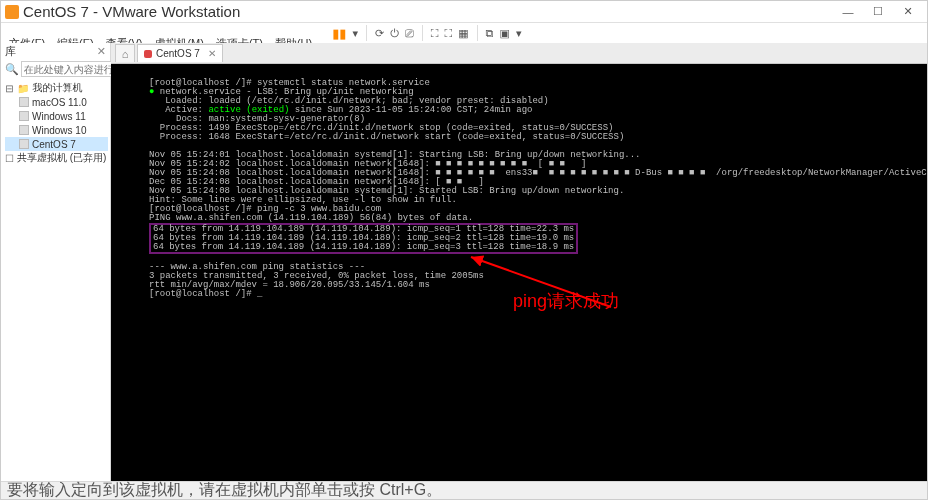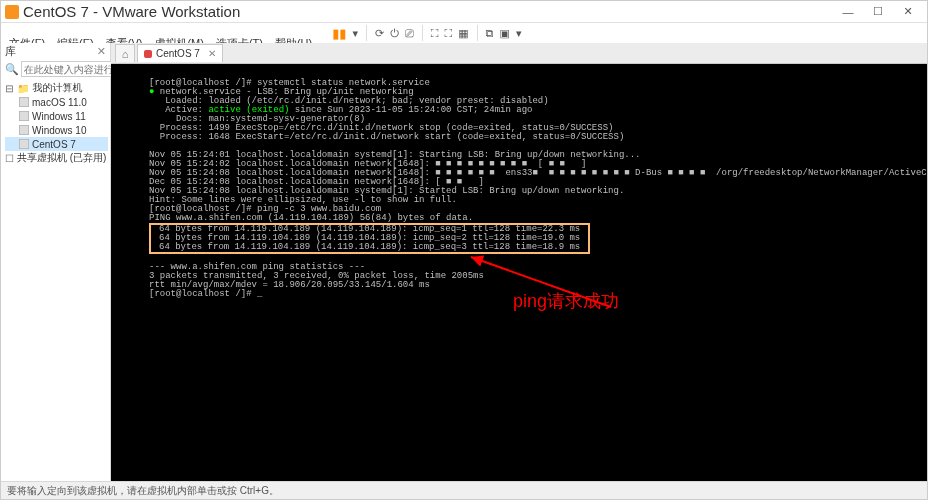--- a/index.html
+++ b/index.html
@@ -28,22 +28,22 @@
   .tree-item .exp { width: 9px; text-align: center; color: #666; }
   .tree-item .vmicon { width: 10px; height: 10px; background: #ddd; border: 1px solid #bbb; }
   .mainarea { flex: 1; display: flex; flex-direction: column; min-width: 0; background: #ececec; }
   .tabbar { display: flex; align-items: center; height: 20px; background: #ececec; padding-left: 4px; gap: 0; }
   .hometab { width: 20px; height: 18px; background: #f5f5f5; border: 1px solid #c9c9c9; border-bottom: none; display: flex; align-items: center; justify-content: center; color: #777; }
   .filetab { height: 18px; background: #fff; border: 1px solid #c9c9c9; border-bottom: none; display: flex; align-items: center; padding: 0 6px; gap: 4px; font-size: 10px; color: #333; margin-left: 2px; }
   .filetab .dot { width: 8px; height: 8px; background: #d44; border-radius: 2px; }
   .filetab .tabx { color: #888; margin-left: 4px; }
   .terminal { flex: 1; background: #000; padding: 6px 4px 4px 38px; font-family: "Courier New", monospace; font-size: 9px; line-height: 9px; color: #bfbfbf; white-space: pre; overflow: hidden; position: relative; border-top: 1px solid #c9c9c9; }
   .terminal .g { color: #00ff00; }
-  .terminal .redbox { border: 2px solid #fdba74; display: inline-block; padding: 0 8px; }
-  .statusbar { height: 18px; background: #f0f0f0; border-top: 1px solid #d8d8d8; display: flex; align-items: center; padding: 0 6px; font-size: 10px; color: #555; }
+  .terminal .redbox { border: 2px solid #701a75; display: inline-block; padding: 0 2px; }
+  .statusbar { height: 18px; background: #f0f0f0; border-top: 1px solid #d8d8d8; display: flex; align-items: center; padding: 0 6px; font-size: 16px; color: #555; }
   .annotation { position: absolute; color: #ff0000; font-family: "Microsoft YaHei", sans-serif; font-size: 18px; pointer-events: none; }
   .arrow { position: absolute; pointer-events: none; }
 </style>
 </head>
 <body>
 
 <div class="app">
 
   <div class="titlebar">
     <div class="app-icon"></div>

